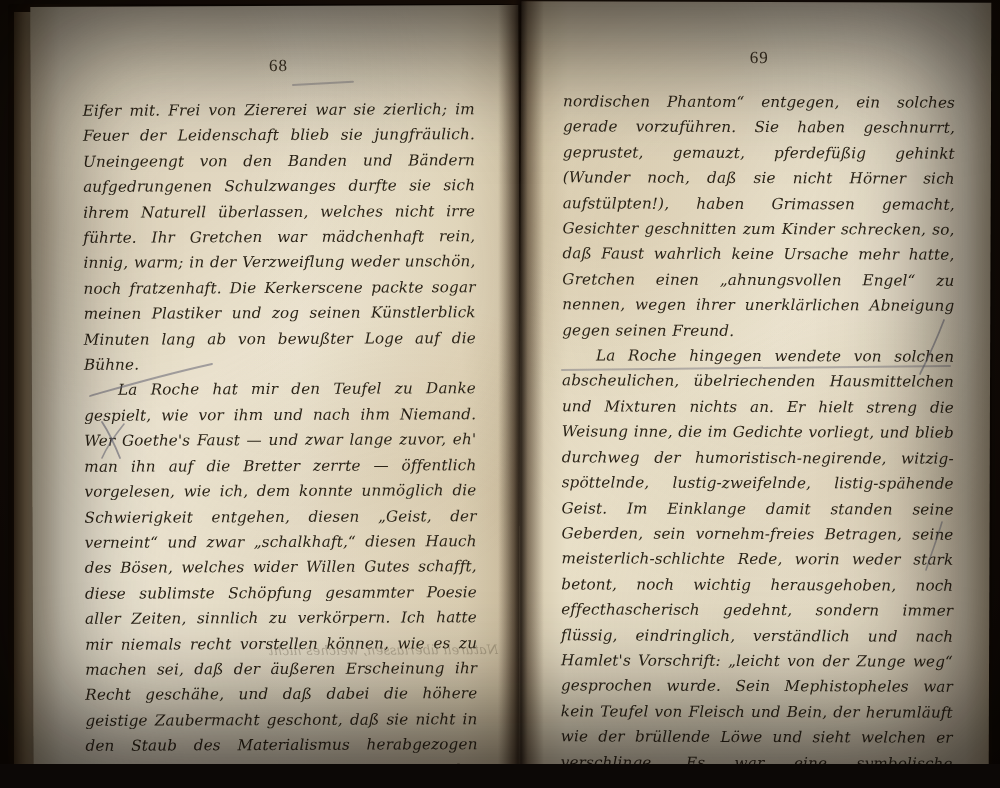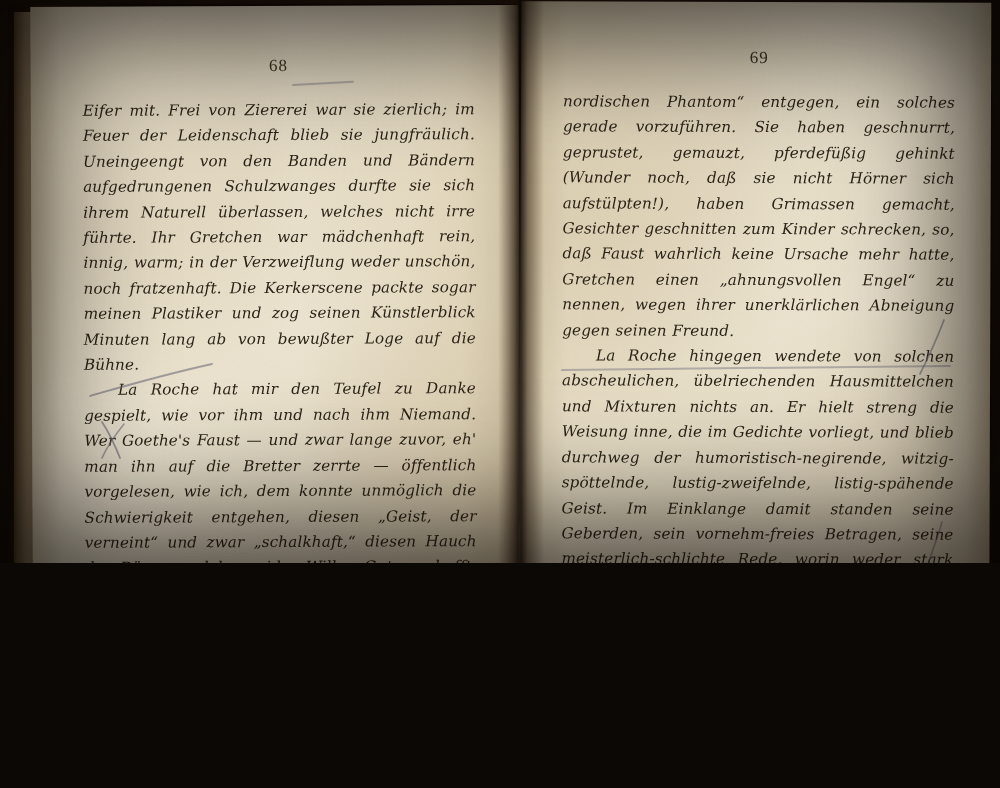--- a/index.html
+++ b/index.html
@@ -3,21 +3,21 @@
 <meta charset="utf-8">
 <style>
   html, body {
     margin: 0;
     padding: 0;
     background: #0c0806;
   }
   #page {
     position: relative;
     width: 1000px;
-    height: 563px;
+    height: 764px;
     overflow: hidden;
     background: #fde047;
     font-family: "Liberation Serif", serif;
   }
 
   
   .backdrop {
     position: absolute;
     inset: 0;
     background:

